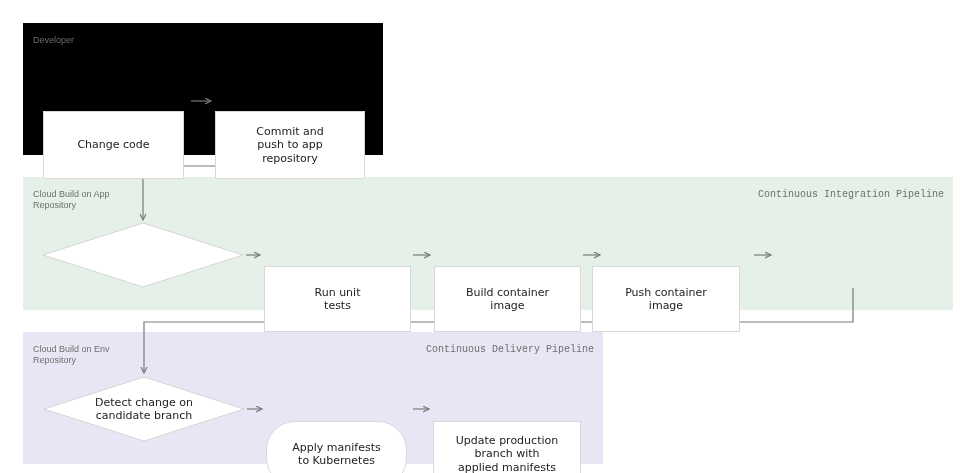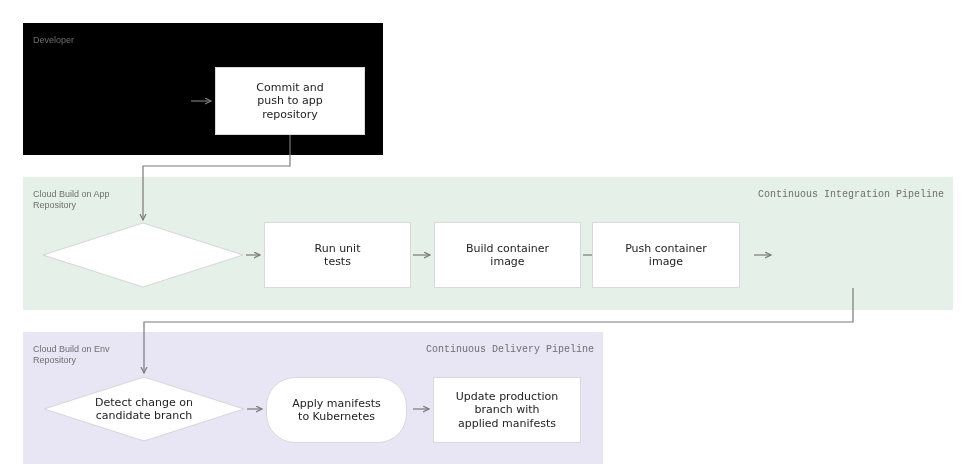--- a/index.html
+++ b/index.html
@@ -55,20 +55,21 @@
     background: #ffffff;
     border: 1px solid #d9d9d9;
     display: flex;
     align-items: center;
     justify-content: center;
     text-align: center;
     font-size: 11px;
     line-height: 1.22;
     color: #222222;
     white-space: pre-line;
+    margin-top: 44px;
   }
   .diamond-label {
     position: absolute;
     display: flex;
     align-items: center;
     justify-content: center;
     text-align: center;
     font-size: 11px;
     line-height: 1.22;
     color: #222222;
@@ -123,20 +124,21 @@
       <path d="M853,288 V322 H144 V373" marker-end="url(#arrow)"></path>
       <path d="M247,409 H262" marker-end="url(#arrow)"></path>
       <path d="M413,409 H429" marker-end="url(#arrow)"></path>
     </g>
     <g fill="#ffffff" stroke="#d6d6d6" stroke-width="1">
       <polygon points="43,255 143,223 243,255 143,287"></polygon>
       <polygon points="44,409 144,377 244,409 144,441"></polygon>
     </g>
   </svg>
 
+  <div class="node n-change">Change code</div>
   <div class="node n-commit">Commit and
 push to app
 repository</div>
   <div class="node n-runtests">Run unit
 tests</div>
   <div class="node n-build">Build container
 image</div>
   <div class="node n-push">Push container
 image</div>
   <div class="node n-apply">Apply manifests

